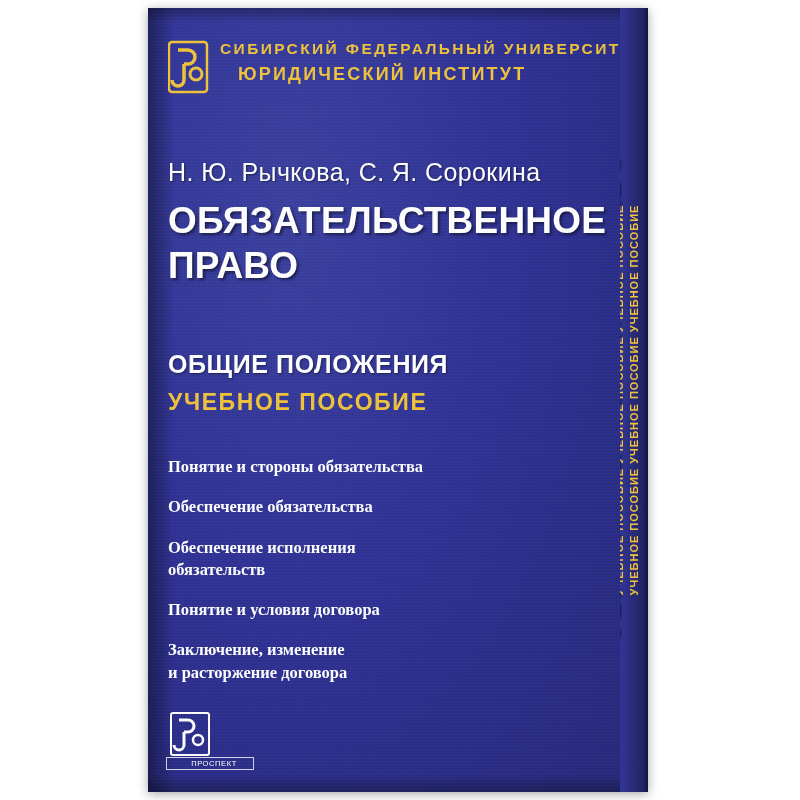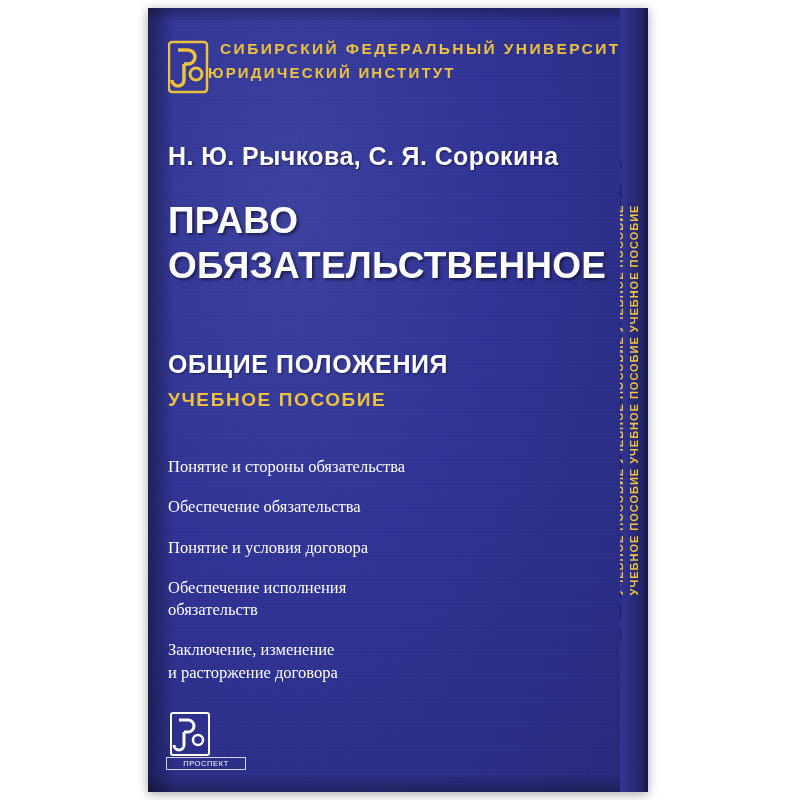--- a/index.html
+++ b/index.html
@@ -126,38 +126,38 @@
     left: 52px;
     top: 4px;
     color: #f0c33c;
     font-size: 15.5px;
     font-weight: bold;
     letter-spacing: 2.4px;
     white-space: nowrap;
   }
   .uni-line2 {
     position: absolute;
-    left: 40px;
+    left: 70px;
     top: 28px;
     color: #f0c33c;
-    font-size: 15px;
+    font-size: 18px;
     font-weight: bold;
     letter-spacing: 2.2px;
     white-space: nowrap;
   }
 
   
   .authors {
     position: absolute;
     left: 20px;
-    top: 134px;
+    top: 150px;
     width: 440px;
     color: #ffffff;
     font-size: 25px;
-    font-weight: bold;
+    font-weight: normal;
     letter-spacing: .4px;
     text-shadow: 1px 1px 2px rgba(0,0,0,.45);
   }
 
   
   .title {
     position: absolute;
     left: 20px;
     top: 190px;
     width: 440px;
@@ -180,58 +180,58 @@
     text-shadow: 1px 1px 2px rgba(0,0,0,.45);
     margin-top: 44px;
   }
 
   .kind {
     position: absolute;
     left: 20px;
     top: 381px;
     width: 440px;
     color: #f0c33c;
-    font-size: 19px;
+    font-size: 23px;
     font-weight: bold;
     letter-spacing: 1.6px;
   }
 
   
   .topics {
     position: absolute;
     left: 20px;
     top: 448px;
     width: 420px;
     color: #ffffff;
     font-family: "Liberation Serif", serif;
     font-size: 16.5px;
     line-height: 1.35;
   }
-  .topic { margin-bottom: 18px; }
+  .topic { margin-bottom: 18px; font-weight: bold; }
   .topic:last-child { margin-bottom: 16px; }
 
   
   .pub-logo {
     position: absolute;
     left: 22px;
     bottom: 36px;
     width: 40px;
     height: 44px;
   }
   .pub-name {
     position: absolute;
     left: 18px;
     bottom: 22px;
     width: 100px;
     text-align: center;
     color: #ffffff;
     font-size: 7.5px;
     letter-spacing: .6px;
     border: 1px solid rgba(255,255,255,.8);
-    padding: 1px 0 1px 0;
+    padding: 1px 0 1px 8px;
     width: 78px;
   }
 </style>
 </head>
 <body>
 
 <div id="stage">
 
   <div class="book">
 
@@ -255,33 +255,33 @@
             <circle cx="28" cy="34" r="6" fill="none" stroke="#f0c33c" stroke-width="3"></circle>
           </svg>
         </div>
         <div class="uni-line1">СИБИРСКИЙ ФЕДЕРАЛЬНЫЙ УНИВЕРСИТЕТ</div>
         <div class="uni-line2">ЮРИДИЧЕСКИЙ ИНСТИТУТ</div>
       </div>
 
       <div class="authors">Н. Ю. Рычкова, С. Я. Сорокина</div>
 
       <div class="title">
+        <div>ОБЯЗАТЕЛЬСТВЕННОЕ</div>
         <div>ПРАВО</div>
-        <div>ОБЯЗАТЕЛЬСТВЕННОЕ</div>
       </div>
 
       <div class="subtitle">ОБЩИЕ ПОЛОЖЕНИЯ</div>
       <div class="kind">УЧЕБНОЕ ПОСОБИЕ</div>
 
       <div class="topics">
         <div class="topic">Понятие и стороны обязательства</div>
         <div class="topic">Обеспечение обязательства</div>
-        <div class="topic">Понятие и условия договора</div>
         <div class="topic" style="white-space:pre-line">Обеспечение исполнения
 обязательств</div>
+        <div class="topic">Понятие и условия договора</div>
         <div class="topic" style="white-space:pre-line">Заключение, изменение
 и расторжение договора</div>
       </div>
 
       <div class="pub-logo">
         <svg viewBox="0 0 40 44" width="40" height="44" aria-hidden="true">
           <rect x="1" y="1" width="38" height="42" rx="2" fill="none" stroke="#ffffff" stroke-width="2"></rect>
           <path d="M9 8 h9 a6 6 0 0 1 0 12 h-4" fill="none" stroke="#ffffff" stroke-width="3"></path>
           <path d="M14 20 v13 a5 5 0 0 1 -10 0" fill="none" stroke="#ffffff" stroke-width="3"></path>
           <circle cx="28" cy="28" r="5" fill="none" stroke="#ffffff" stroke-width="2.5"></circle>

